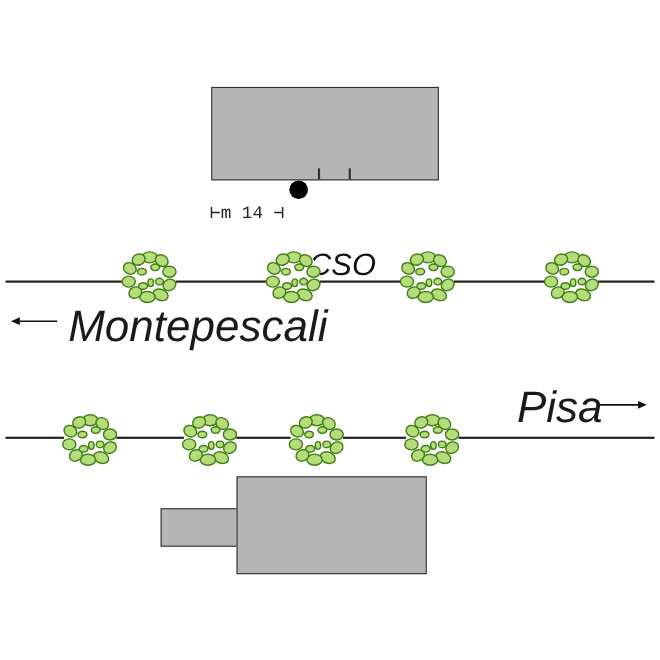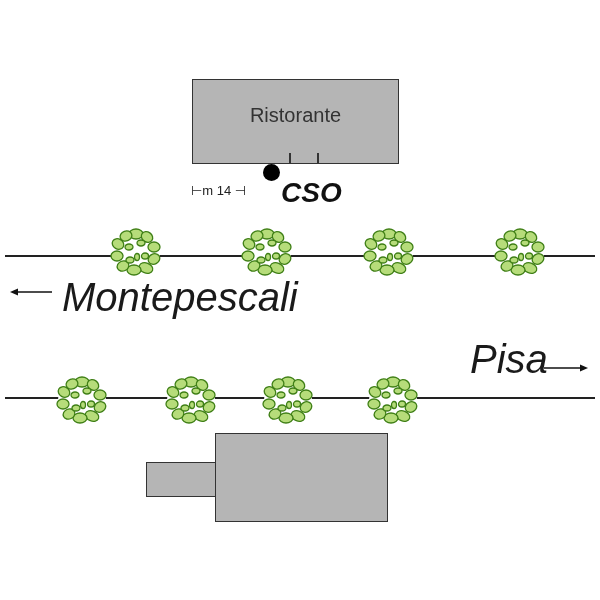--- a/index.html
+++ b/index.html
@@ -1,30 +1,29 @@
 <!DOCTYPE html>
 <html><head>
   <meta charset="utf-8">
   <style>
     html, body { margin: 0; padding: 0; background: #ffffff; }
     body { width: 600px; height: 600px; position: relative; overflow: hidden; font-family: "Liberation Sans", sans-serif; }
     .abs { position: absolute; }
     .building { background: #b5b5b5; border: 1.5px solid #333; box-sizing: border-box; }
     .road { height: 1.5px; background: #222; }
     .label-ristorante { font-size: 20px; color: #333; }
-    .label-dist { font-size: 13px; color: #222; white-space: nowrap; }
-    .label-cso { font-size: 28px; font-weight: bold; font-style: italic; color: #111; }
+    .label-dist { font-size: 16px; color: #222; white-space: nowrap; font-family: Liberation Mono, monospace; }
+    .label-cso { font-size: 28px; font-weight: normal; font-style: italic; color: #111; margin-top: 48px; }
     .label-town { font-size: 40px; font-style: italic; color: #1a1a1a; white-space: nowrap; }
     .tick { width: 1.5px; height: 10px; background: #333; }
   </style>
 </head>
 <body>
 
 <div class="abs building" style="left:192px; top:79px; width:207px; height:85px;">
-  <div class="abs label-ristorante" style="left:0; width:100%; top:24px; text-align:center;">Ristorante</div>
   <div class="abs tick" style="left:96px; bottom:0;"></div>
   <div class="abs tick" style="left:124px; bottom:0;"></div>
 </div>
 
 <div class="abs" style="left:263px; top:164px; width:17px; height:17px; border-radius:50%; background:#000;"></div>
 
 <div class="abs label-dist" style="left:191px; top:183px;">
   <span>⊢</span><span>m 14</span> <span>⊣</span>
 </div>
 
@@ -66,20 +65,20 @@
   <use href="#tree-shape" x="288" y="400"></use>
   <use href="#tree-shape" x="393" y="400"></use>
 </svg>
 
 <svg class="abs" width="44" height="12" style="left:10px; top:286px;">
   <line x1="4" y1="6" x2="42" y2="6" stroke="#111" stroke-width="1.5"></line>
   <polygon points="0,6 8,2.5 8,9.5" fill="#111"></polygon>
 </svg>
 <div class="abs label-town" style="left:62px; top:275px;">Montepescali</div>
 
-<div class="abs label-town" style="left:470px; top:337px;">Pisa</div>
+<div class="abs label-town" style="left:470px; top:349px;">Pisa</div>
 <svg class="abs" width="44" height="12" style="left:544px; top:362px;">
   <line x1="0" y1="6" x2="38" y2="6" stroke="#111" stroke-width="1.5"></line>
   <polygon points="44,6 36,2.5 36,9.5" fill="#111"></polygon>
 </svg>
 
 <div class="abs building" style="left:146px; top:462px; width:71px; height:35px;"></div>
 <div class="abs building" style="left:215px; top:433px; width:173px; height:89px;"></div>
 
 </body></html>

